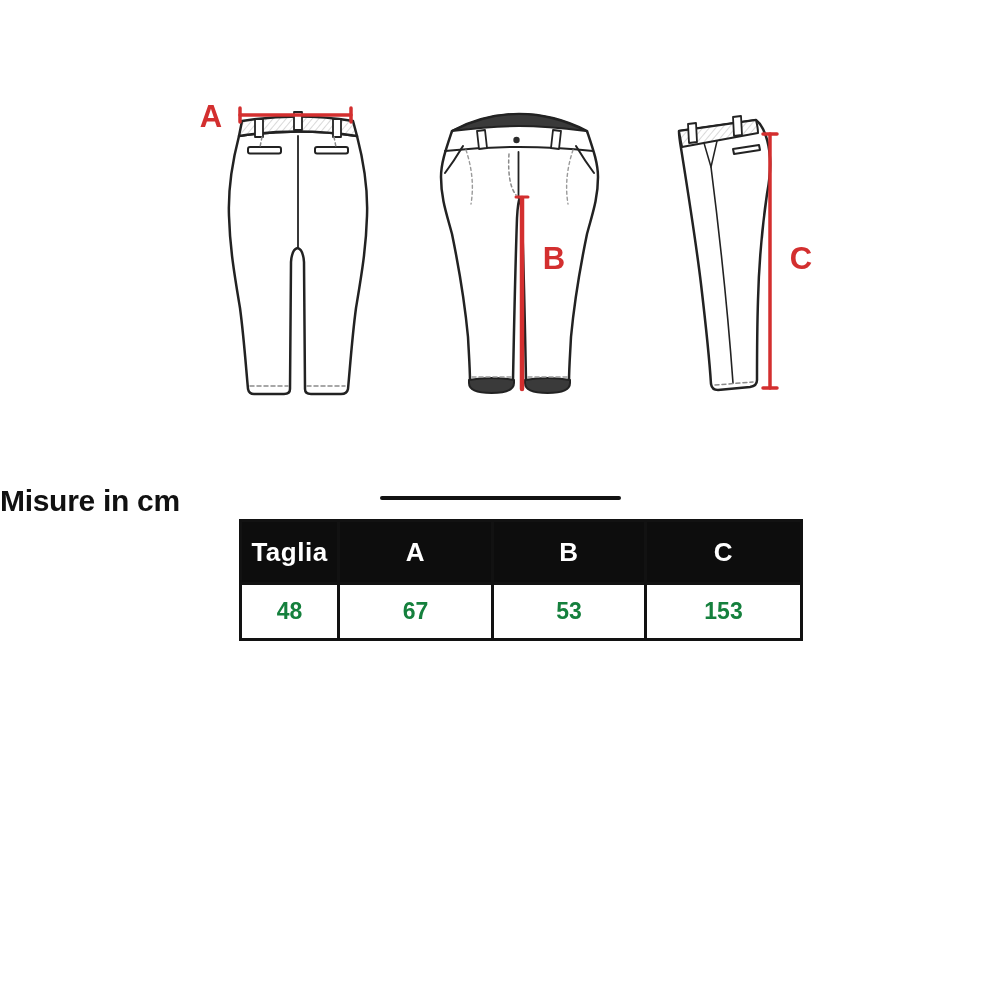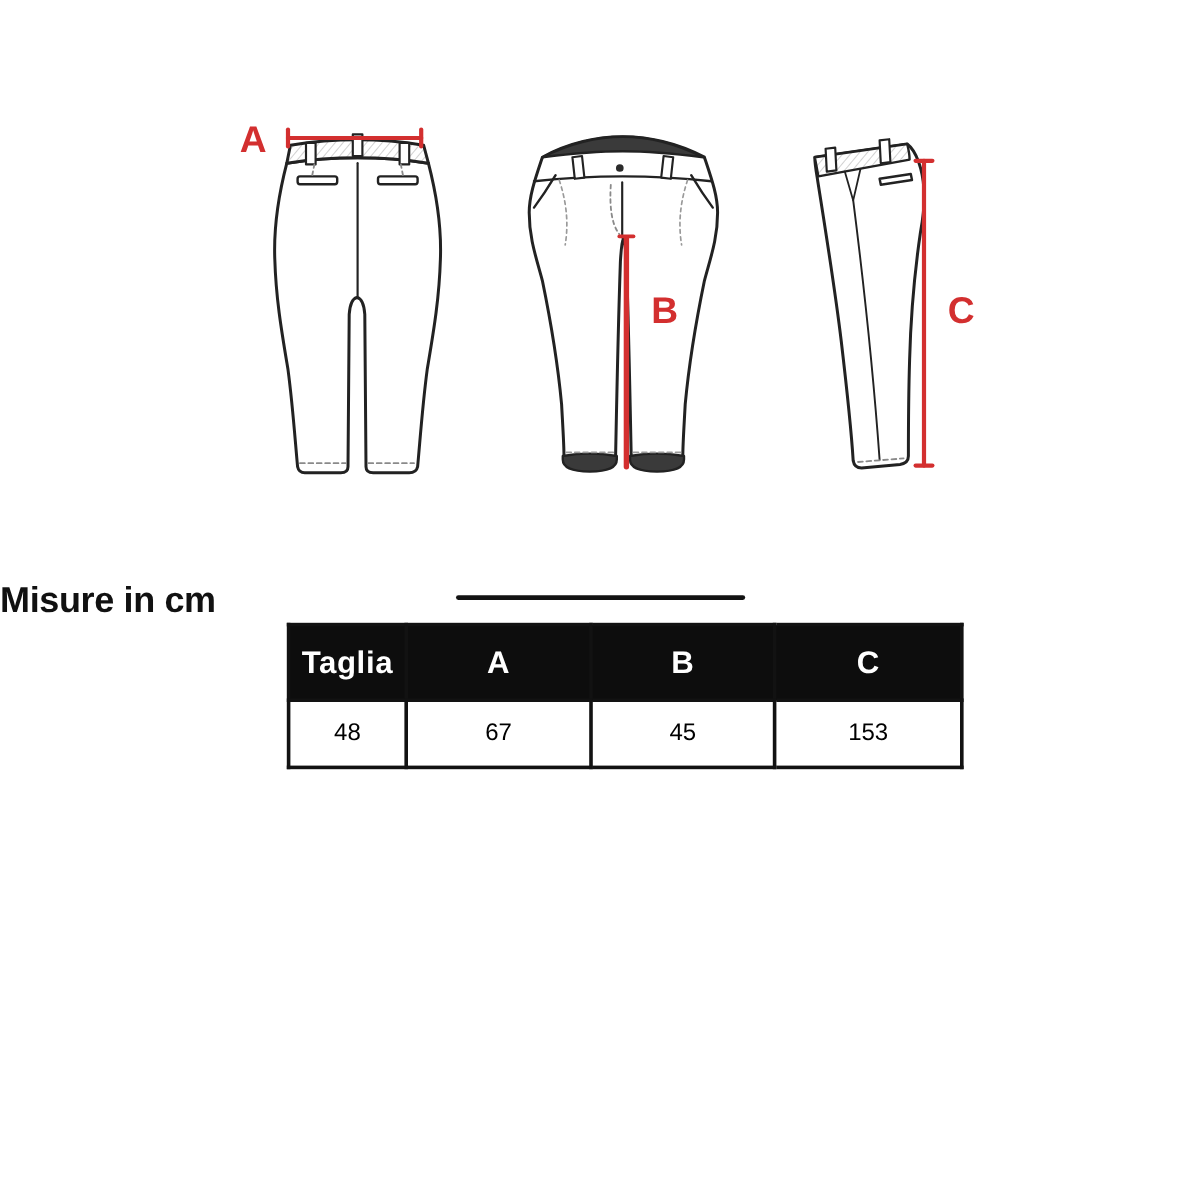--- a/index.html
+++ b/index.html
@@ -28,21 +28,21 @@
     border-collapse:collapse;table-layout:fixed;
   }
   table.size-table th, table.size-table td{
     border:3px solid #121212;text-align:center;vertical-align:middle;padding:0;margin-left:48px;
   }
   table.size-table th{
     background:#0d0d0d;color:#ffffff;height:60px;font-size:26px;
     font-weight:800;letter-spacing:0.5px;
   }
   table.size-table td{
-    background:#ffffff;color:#000000;height:53px;font-size:20px;font-weight:400;
+    background:#ffffff;color:#15803d;height:53px;font-size:23px;font-weight:700;
   }
 </style>
 </head>
 <body>
 
 <div class="page">
 
   <svg class="diagram-svg" viewBox="0 0 1000 440" aria-hidden="true">
     <defs>
       <pattern id="hatch" patternUnits="userSpaceOnUse" width="5" height="5" patternTransform="rotate(40)">
@@ -140,19 +140,19 @@
         <th>Taglia</th>
         <th>A</th>
         <th>B</th>
         <th>C</th>
       </tr>
     </thead>
     <tbody>
       <tr>
         <td>48</td>
         <td>67</td>
-        <td>45</td>
+        <td>53</td>
         <td>153</td>
       </tr>
     </tbody>
   </table>
 
 </div>
 
 </body></html>

